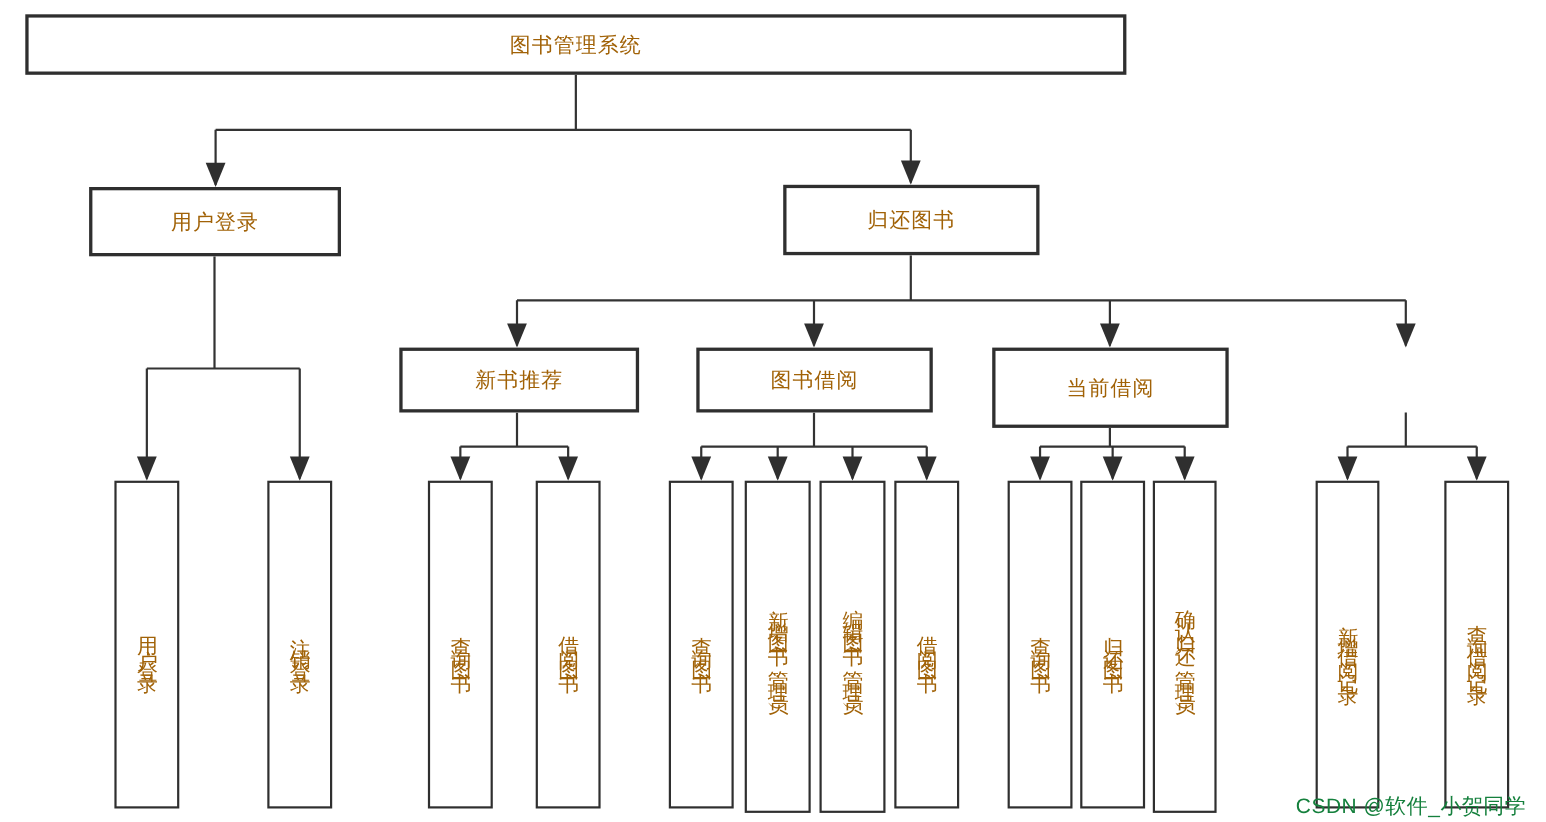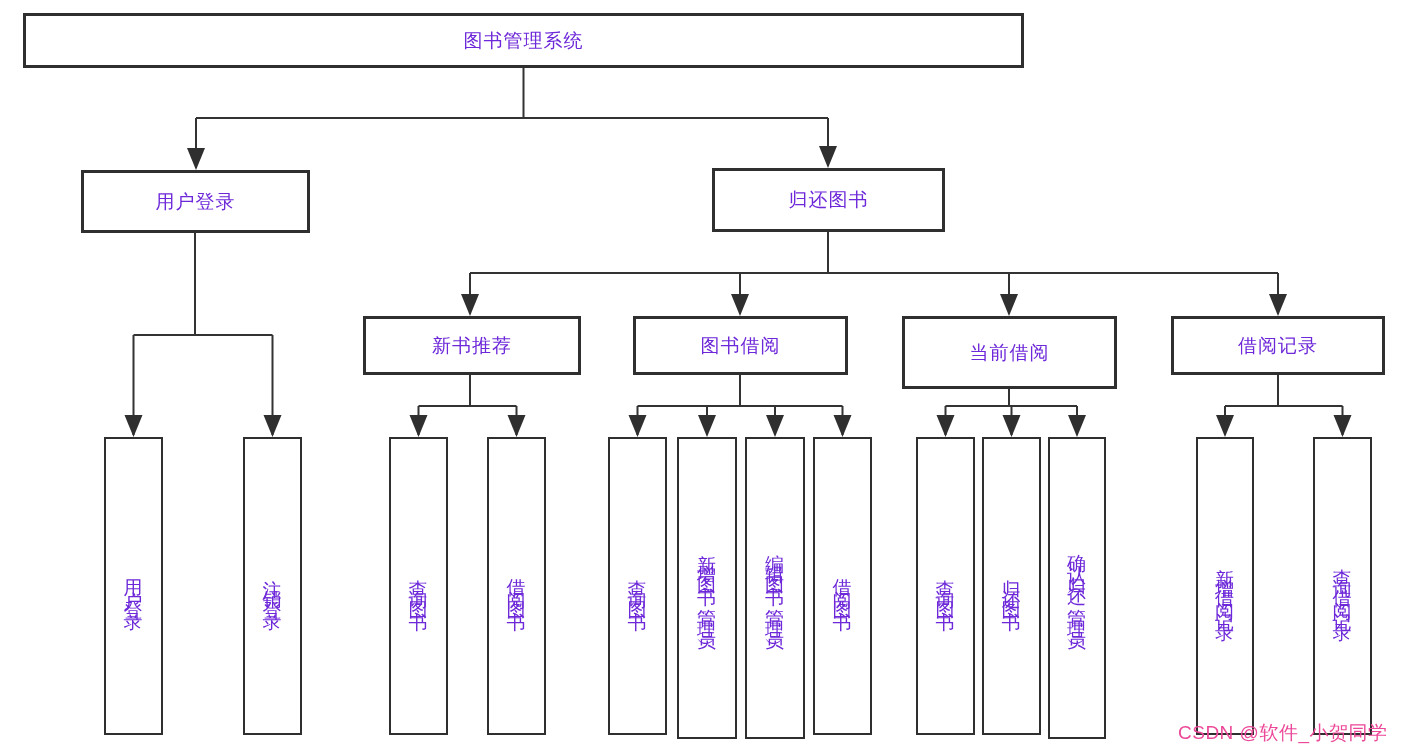--- a/index.html
+++ b/index.html
@@ -14,38 +14,38 @@
   #wires{position:absolute;left:0;top:0;z-index:1;}
   .node{
     position:absolute;
     background:#ffffff;
     border:3px solid #2f2f2f;
     box-sizing:border-box;
     display:flex;align-items:center;justify-content:center;
     z-index:2;
     font-size:19px;
     letter-spacing:1px;
-    color:#6d28d9;
+    color:#a16207;
   }
   .leaf{
     border-width:2.5px;
   }
   .leaf .vtext{
     writing-mode:vertical-rl;
     text-orientation:mixed;
     letter-spacing:11px;
     font-size:19px;
     line-height:1;
     white-space:nowrap;
   }
   .watermark{
     position:absolute;
     z-index:5;
     font-size:19px;
-    color:#ec4899;
+    color:#15803d;
     letter-spacing:0.5px;
     white-space:nowrap;
   }
 </style>
 </head>
 <body>
 
 <div id="stage">
 
   <svg id="wires" width="1405" height="747" viewBox="0 0 1405 747">
@@ -101,23 +101,20 @@
 
   <div class="node" style="left:363px;top:316px;width:218px;height:59px;">
     <span>新书推荐</span>
   </div>
   <div class="node" style="left:633px;top:316px;width:215px;height:59px;">
     <span>图书借阅</span>
   </div>
   <div class="node" style="left:902px;top:316px;width:215px;height:73px;">
     <span>当前借阅</span>
   </div>
-  <div class="node" style="left:1171px;top:316px;width:214px;height:59px;">
-    <span>借阅记录</span>
-  </div>
 
   <div class="node leaf" style="left:104px;top:437px;width:59px;height:298px;">
     <span class="vtext">用户登录</span>
   </div>
   <div class="node leaf" style="left:243px;top:437px;width:59px;height:298px;">
     <span class="vtext">注销登录</span>
   </div>
 
   <div class="node leaf" style="left:389px;top:437px;width:59px;height:298px;">
     <span class="vtext">查询图书</span>

